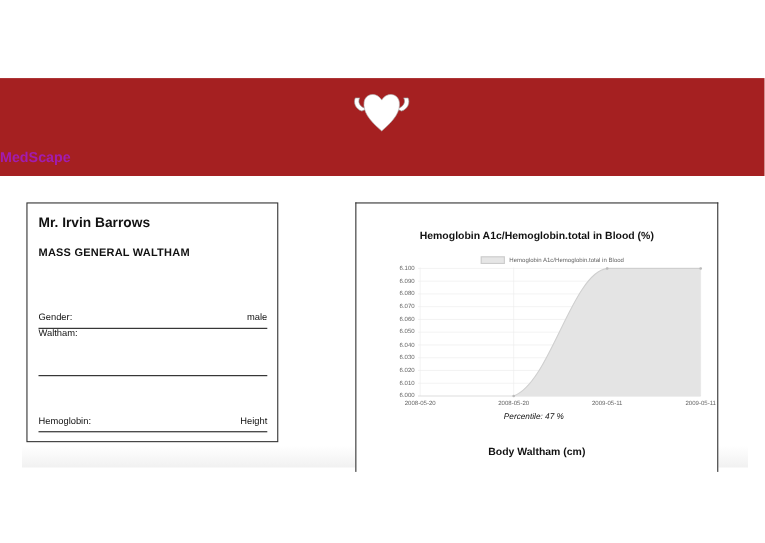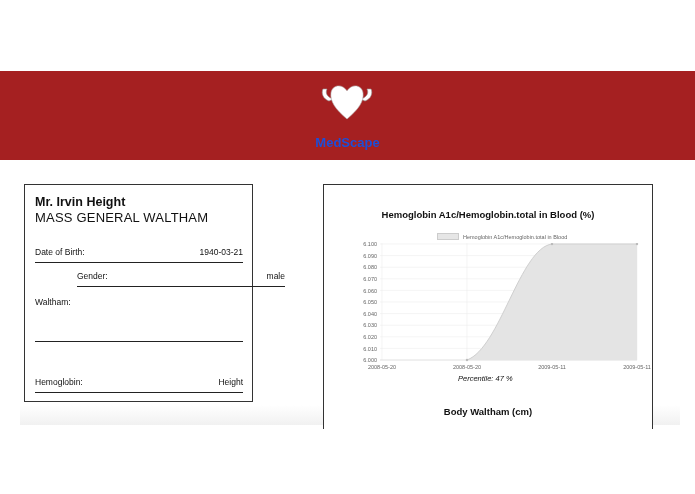--- a/index.html
+++ b/index.html
@@ -1,23 +1,23 @@
 <!DOCTYPE html>
 <html><head>
 <meta charset="utf-8">
 <style>
   html, body { margin:0; padding:0; }
   body { width:695px; height:494px; background:#ffffff; position:relative; overflow:hidden; font-family:"Liberation Sans", sans-serif; color:#111; }
   .header { position:absolute; left:0; top:71px; width:695px; height:89px; background:#a52021; }
   .logo { position:absolute; left:319px; top:79px; width:56px; height:42px; }
-  .brand { position:absolute; left:0; width:695px; top:135px; text-align:center; color:#1d4ed8; font-weight:bold; font-size:13px; }
+  .brand { position:absolute; left:0; width:695px; top:135px; color:#a21caf; font-weight:bold; font-size:13px; }
   .shade { position:absolute; left:20px; top:405px; width:660px; height:20px; background:linear-gradient(#ffffff, #f1f1f1); }
   .card { position:absolute; left:24px; top:184px; width:229px; height:218px; border:1px solid #333; background:#fff; box-sizing:border-box; }
   .pname { position:absolute; left:10px; top:10px; font-size:12.5px; font-weight:bold; }
-  .org { position:absolute; left:10px; top:25px; font-size:13px; font-weight:normal; letter-spacing:0.2px; }
+  .org { position:absolute; left:10px; top:40px; font-size:10px; font-weight:bold; letter-spacing:0.2px; }
   .row { position:absolute; left:10px; width:208px; border-bottom:1.5px solid #222; font-size:8.5px; }
   .row .lbl { position:absolute; left:0; top:0; }
   .row .val { position:absolute; right:0; top:0; text-align:right; line-height:10.5px; }
   .chartcard { position:absolute; left:323px; top:184px; width:330px; height:245px; border:1px solid #333; border-bottom:none; background:#fff; box-sizing:border-box; }
   .ctitle { position:absolute; left:0; width:100%; text-align:center; font-weight:bold; font-size:9.5px; }
   .legend { position:absolute; top:48px; left:113px; font-size:5.5px; color:#666; display:flex; align-items:center; gap:4px; }
   .legend .sw { width:20px; height:5px; background:#e6e6e6; border:1px solid #ccc; }
   .ytick { position:absolute; font-size:5.5px; color:#666; text-align:right; width:30px; }
   .xtick { position:absolute; font-size:5.5px; color:#666; width:50px; text-align:center; }
   .pct { position:absolute; left:134px; top:189px; font-size:7.5px;font-style:italic; }
@@ -30,27 +30,23 @@
 <svg class="logo" viewBox="0 0 56 42">
   <path d="M4 10 C2 14 4 20 10 22 L14 20 C8 18 6 14 8 10 Z" fill="#fff" stroke="#999" stroke-width="0.6"></path>
   <path d="M52 10 C54 14 52 20 46 22 L42 20 C48 18 50 14 48 10 Z" fill="#fff" stroke="#999" stroke-width="0.6"></path>
   <path d="M28 40 C16 30 11 22 12 14 C13 6 23 4 28 12 C33 4 43 6 44 14 C45 22 40 30 28 40 Z" fill="#fff" stroke="#bbb" stroke-width="0.6"></path>
 </svg>
 <div class="brand">MedScape</div>
 
 <div class="shade"></div>
 
 <div class="card">
-  <div class="pname">Mr. Irvin Height</div>
+  <div class="pname">Mr. Irvin Barrows</div>
   <div class="org">MASS GENERAL WALTHAM</div>
-  <div class="row" style="top:62px;height:15px;">
-    <span class="lbl">Date of Birth:</span>
-    <span class="val">1940-03-21</span>
-  </div>
-  <div class="row" style="top:86px;height:15px;margin-left:42px;">
+  <div class="row" style="top:98px;height:15px;">
     <span class="lbl">Gender:</span>
     <span class="val">male</span>
   </div>
   <div class="row" style="top:112px;height:44px;">
     <span class="lbl">Waltham:</span>
   </div>
   <div class="row" style="top:192px;height:15px;">
     <span class="lbl">Hemoglobin:</span>
     <span class="val">Height</span>
   </div>

